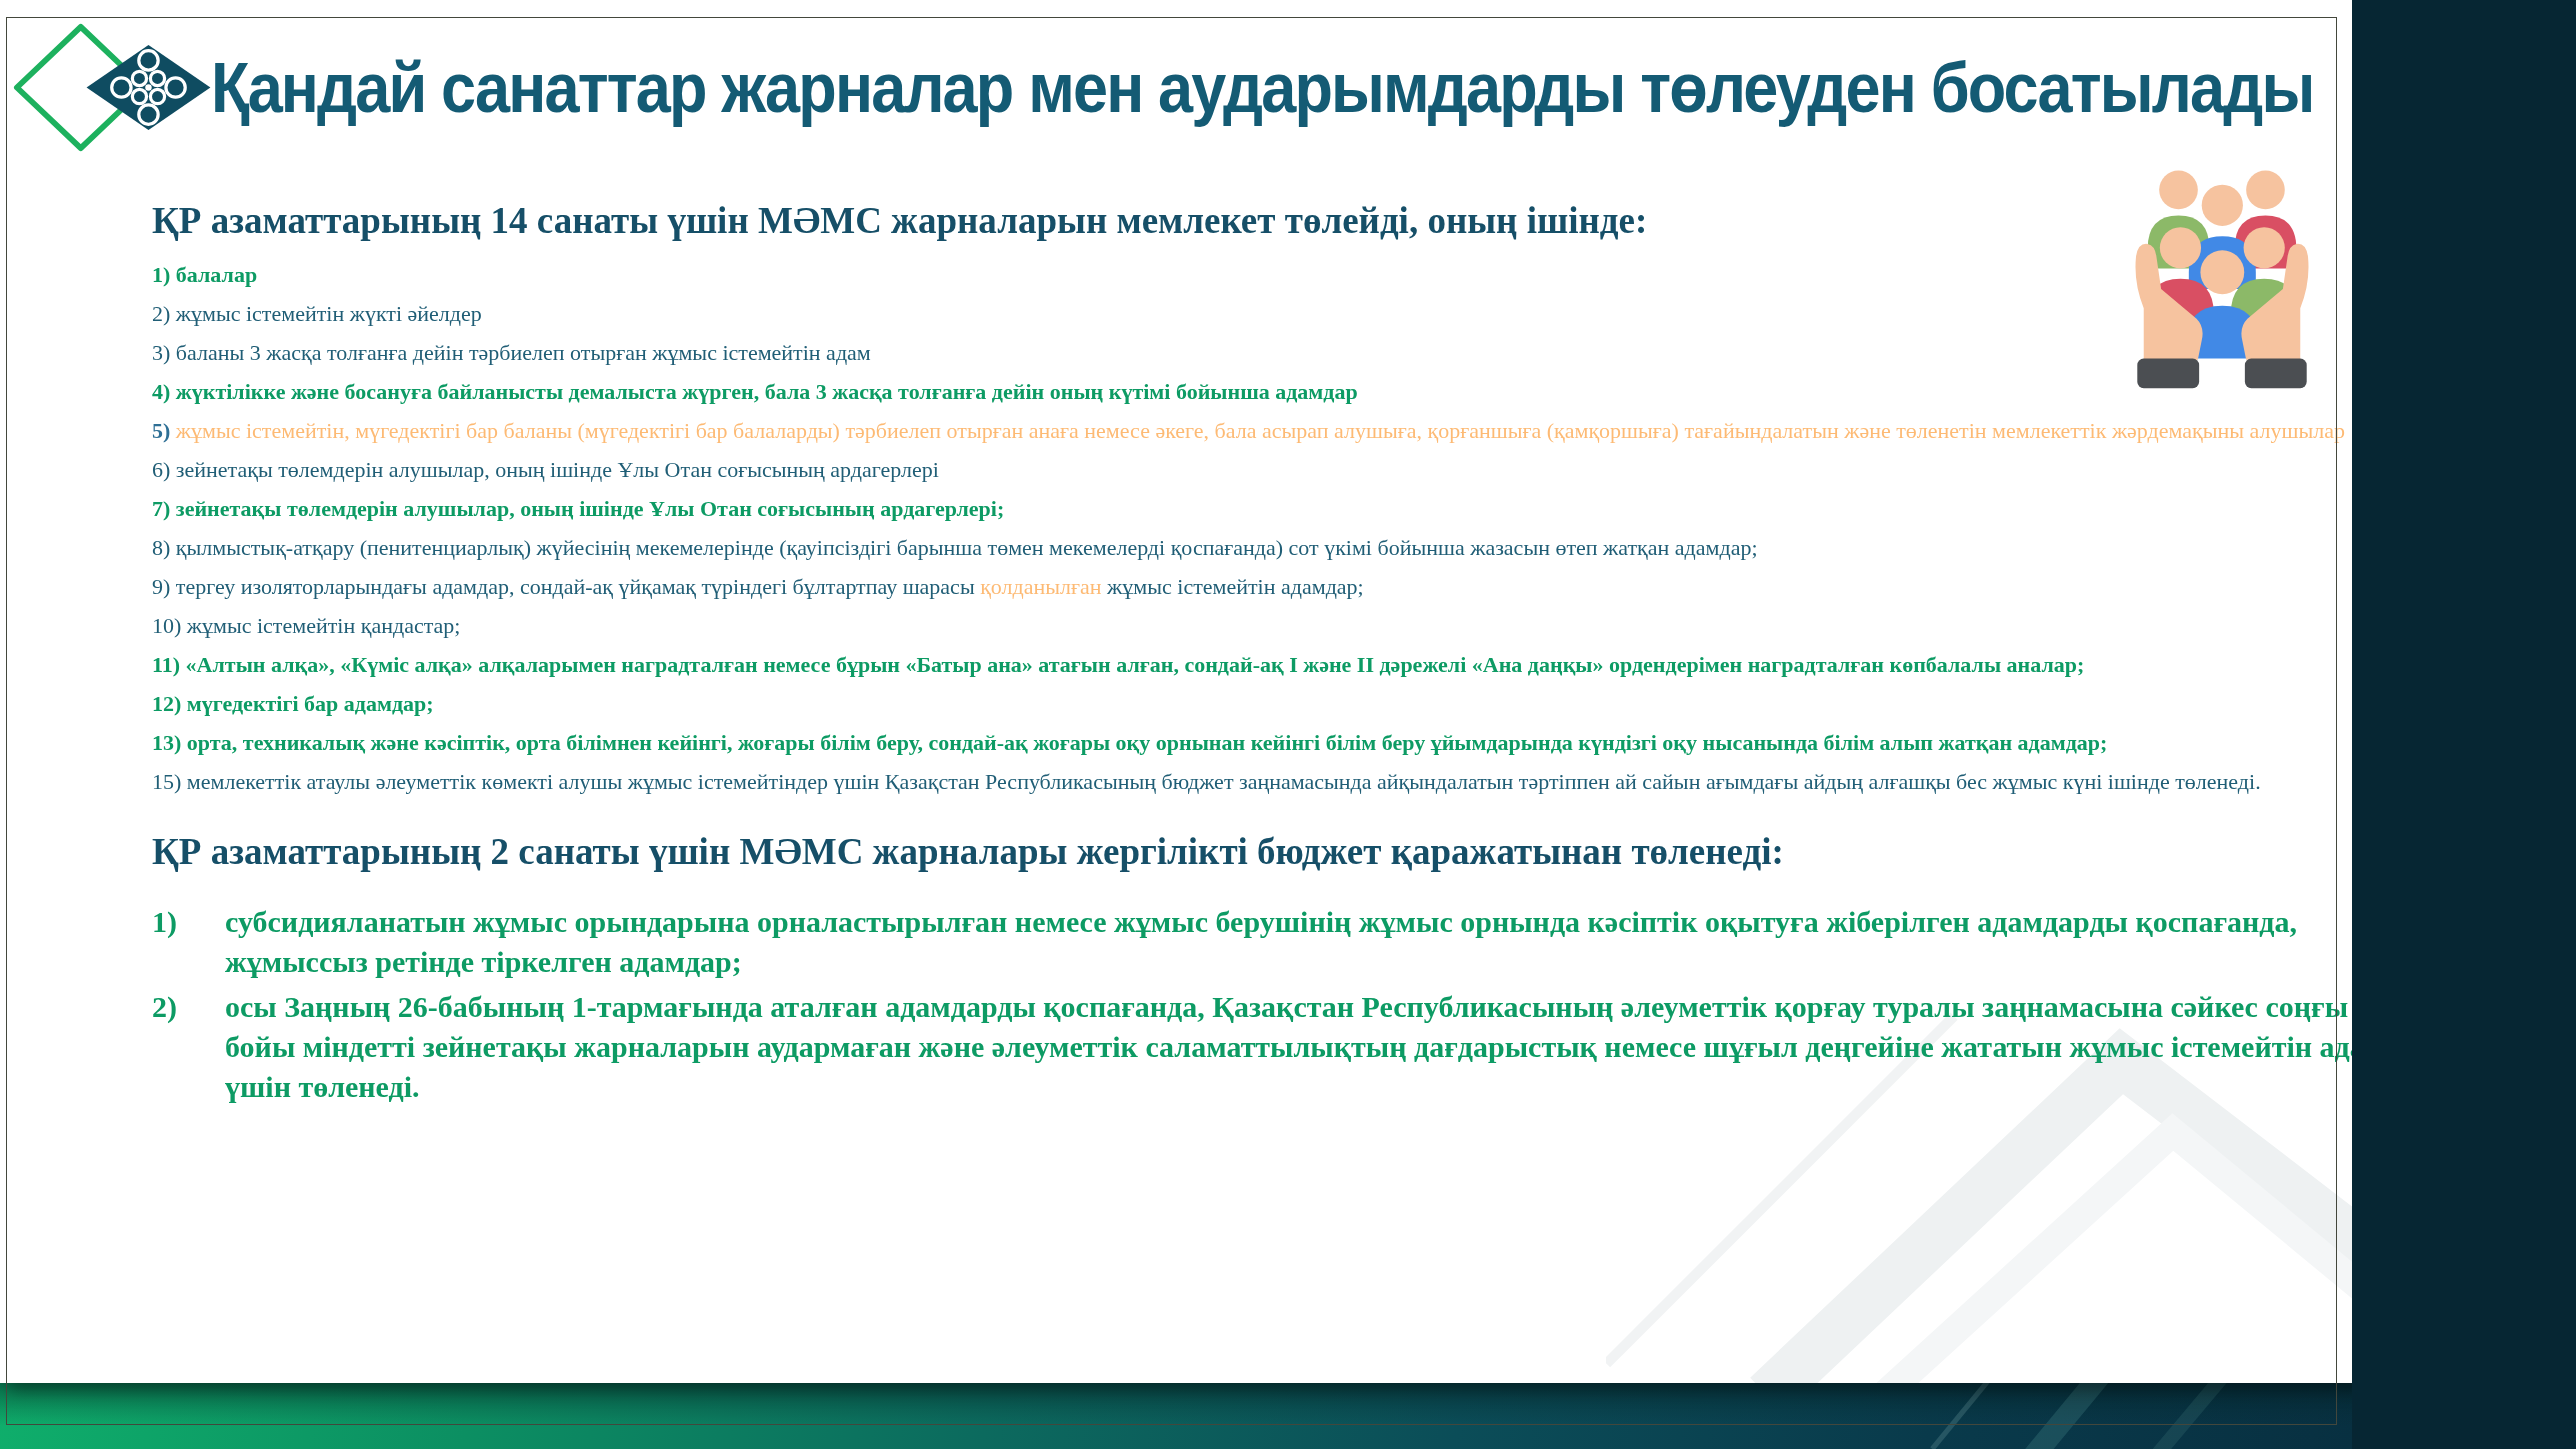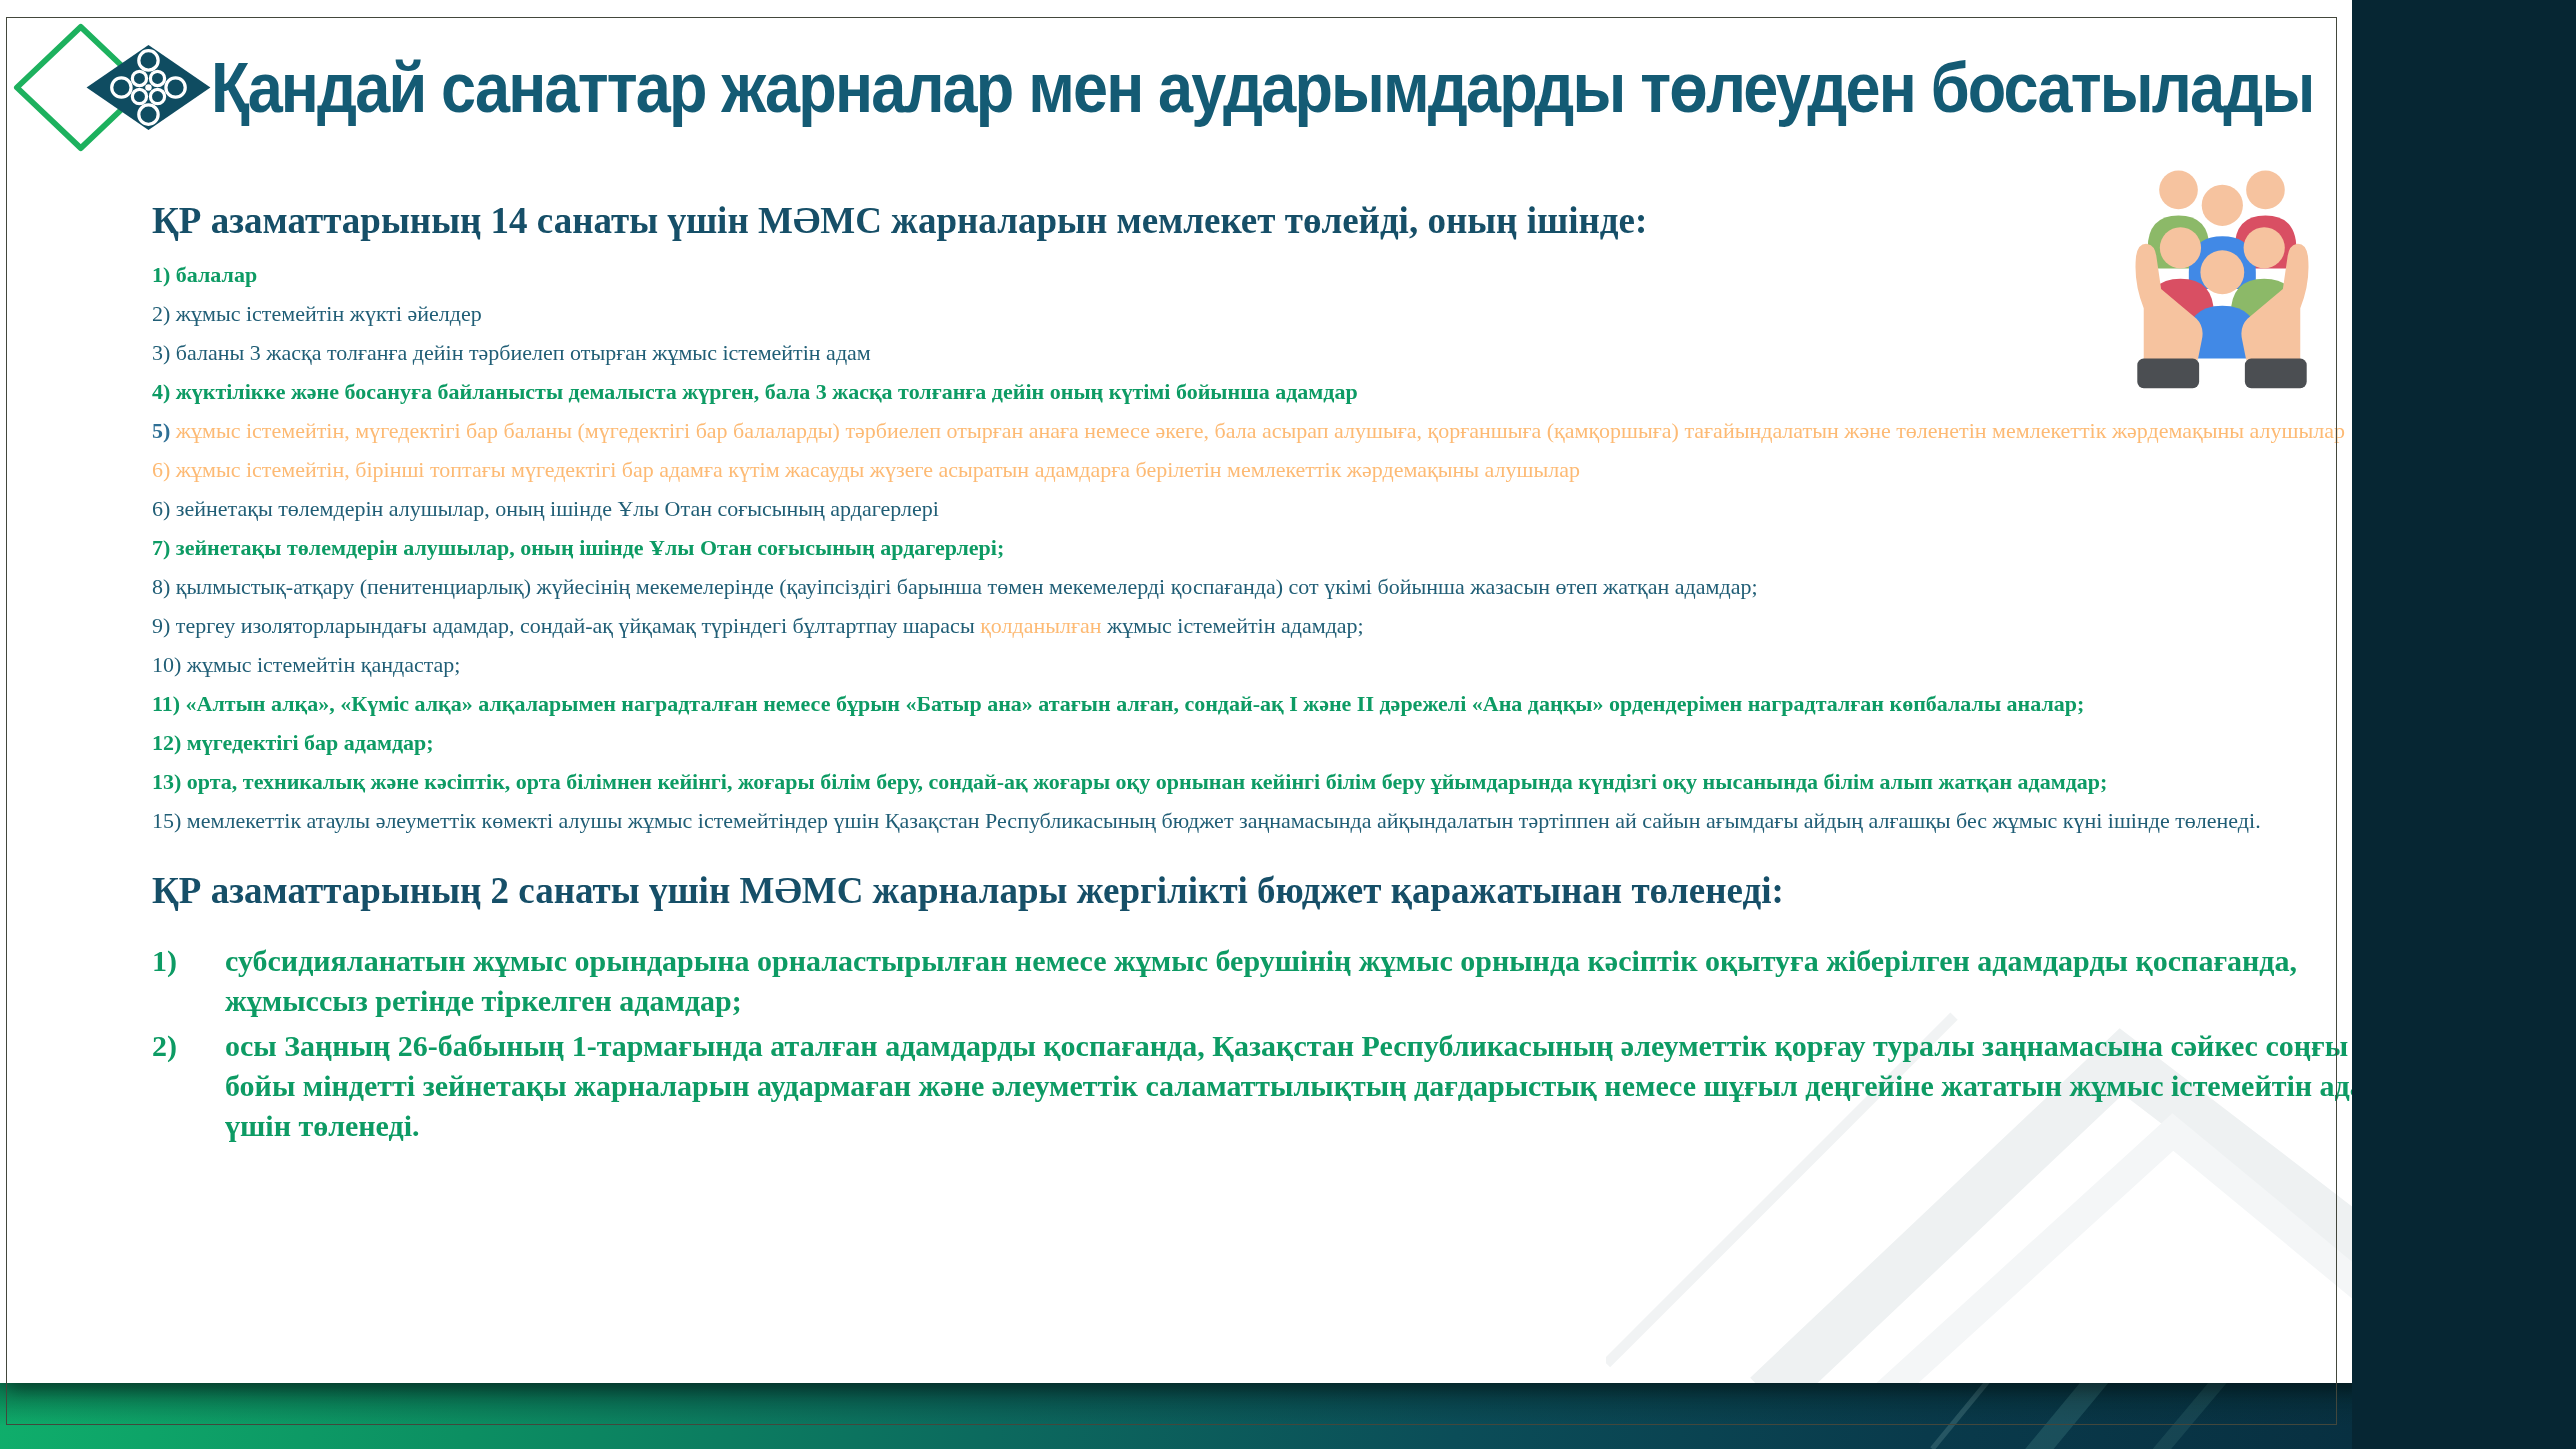--- a/index.html
+++ b/index.html
@@ -133,21 +133,20 @@
   </svg>
 
   <div class="content">
     <p class="sec-heading">ҚР азаматтарының 14 санаты үшін МӘМС жарналарын мемлекет төлейді, оның ішінде:</p>
     <div id="list1">
         <p class="item"><span class="seg-green">1) балалар</span></p>
         <p class="item"><span class="seg-teal">2) жұмыс істемейтін жүкті әйелдер</span></p>
         <p class="item"><span class="seg-teal">3) баланы 3 жасқа толғанға дейін тәрбиелеп отырған жұмыс істемейтін адам</span></p>
         <p class="item"><span class="seg-green">4) жүктілікке және босануға байланысты демалыста жүрген, бала 3 жасқа толғанға дейін оның күтімі бойынша адамдар</span></p>
         <p class="item"><span class="seg-blue">5) </span><span class="seg-black">жұмыс істемейтін, мүгедектігі бар баланы (мүгедектігі бар балаларды) тәрбиелеп отырған анаға немесе әкеге, бала асырап алушыға, қорғаншыға (қамқоршыға) тағайындалатын және төленетін мемлекеттік жәрдемақыны алушылар</span></p>
-        <p class="item"><span class="seg-black">6) жұмыс істемейтін, бірінші топтағы мүгедектігі бар адамға күтім жасауды жүзеге асыратын адамдарға берілетін мемлекеттік жәрдемақыны алушылар</span></p>
         <p class="item"><span class="seg-teal">6) зейнетақы төлемдерін алушылар, оның ішінде Ұлы Отан соғысының ардагерлері</span></p>
         <p class="item"><span class="seg-green">7) зейнетақы төлемдерін алушылар, оның ішінде Ұлы Отан соғысының ардагерлері;</span></p>
         <p class="item"><span class="seg-teal">8) қылмыстық-атқару (пенитенциарлық) жүйесінің мекемелерінде (қауіпсіздігі барынша төмен мекемелерді қоспағанда) сот үкімі бойынша жазасын өтеп жатқан адамдар;</span></p>
         <p class="item"><span class="seg-teal">9) тергеу изоляторларындағы адамдар, сондай-ақ үйқамақ түріндегі бұлтартпау шарасы </span><span class="seg-black">қолданылған</span><span class="seg-teal"> жұмыс істемейтін адамдар;</span></p>
         <p class="item"><span class="seg-teal">10) жұмыс істемейтін қандастар;</span></p>
         <p class="item"><span class="seg-green">11) «Алтын алқа», «Күміс алқа» алқаларымен наградталған немесе бұрын «Батыр ана» атағын алған, сондай-ақ I және II дәрежелі «Ана даңқы» ордендерімен наградталған көпбалалы аналар;</span></p>
         <p class="item"><span class="seg-green">12) мүгедектігі бар адамдар;</span></p>
         <p class="item"><span class="seg-green">13) орта, техникалық және кәсіптік, орта білімнен кейінгі, жоғары білім беру, сондай-ақ жоғары оқу орнынан кейінгі білім беру ұйымдарында күндізгі оқу нысанында білім алып жатқан адамдар;</span></p>
         <p class="item"><span class="seg-teal">15) мемлекеттік атаулы әлеуметтік көмекті алушы жұмыс істемейтіндер үшін Қазақстан Республикасының бюджет заңнамасында айқындалатын тәртіппен ай сайын ағымдағы айдың алғашқы бес жұмыс күні ішінде төленеді.</span></p>
       </div>

